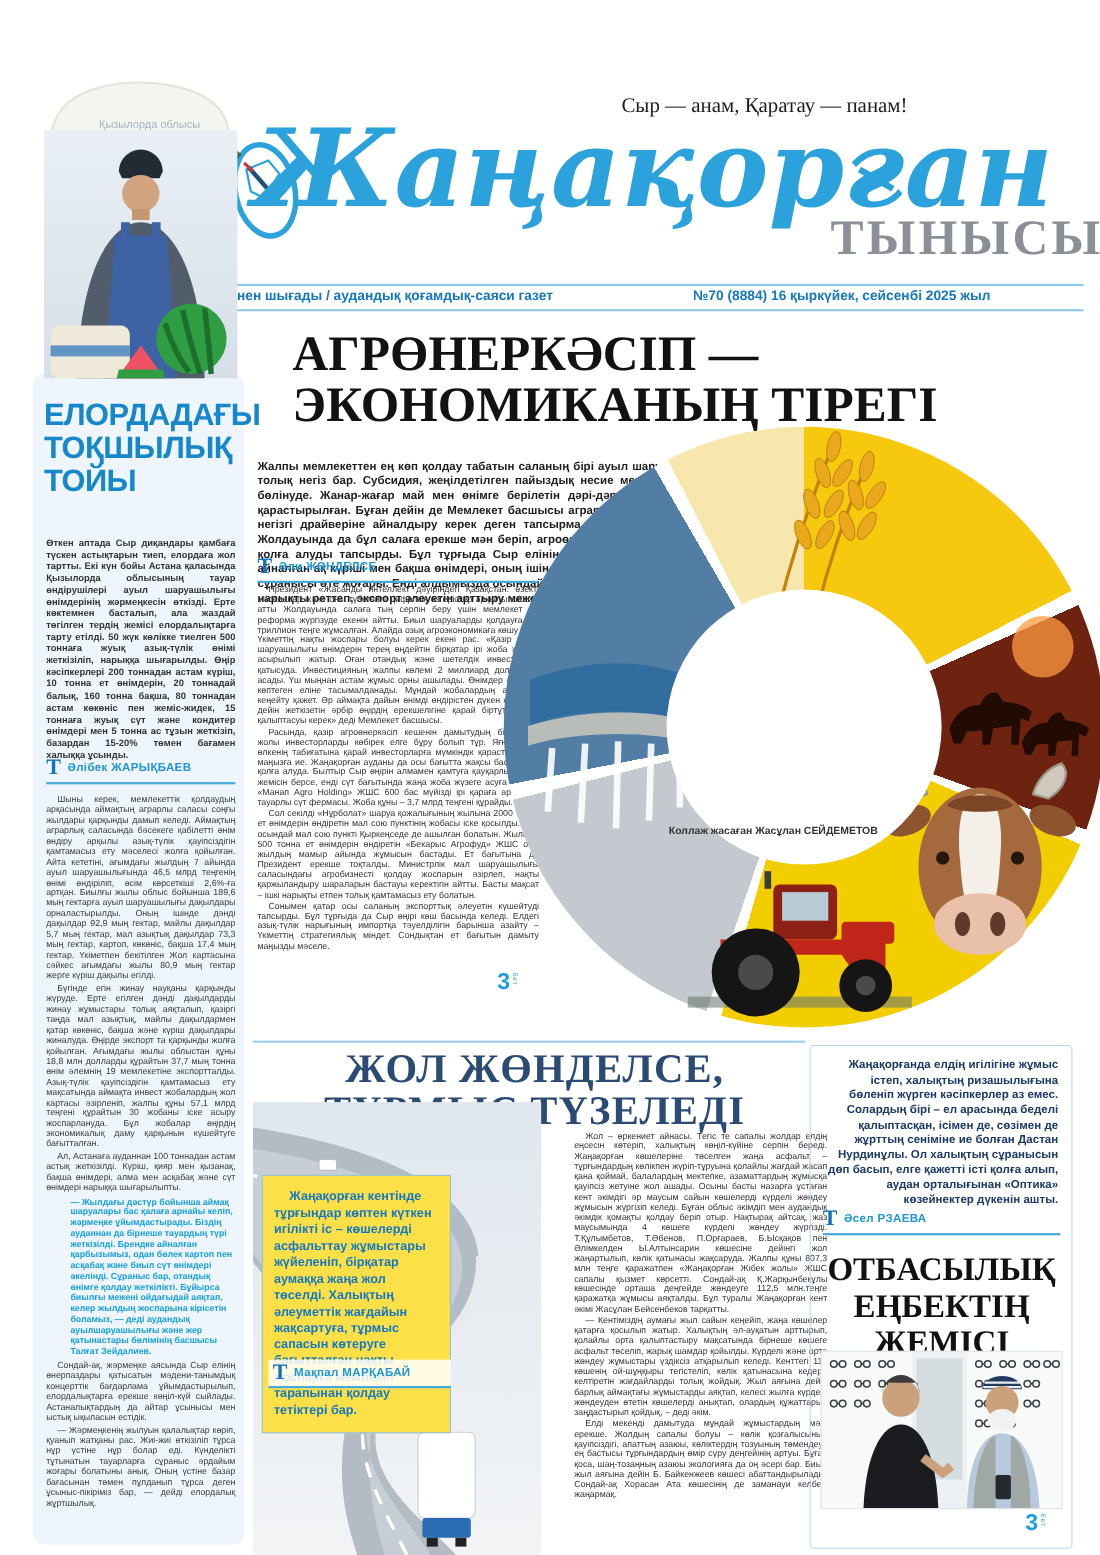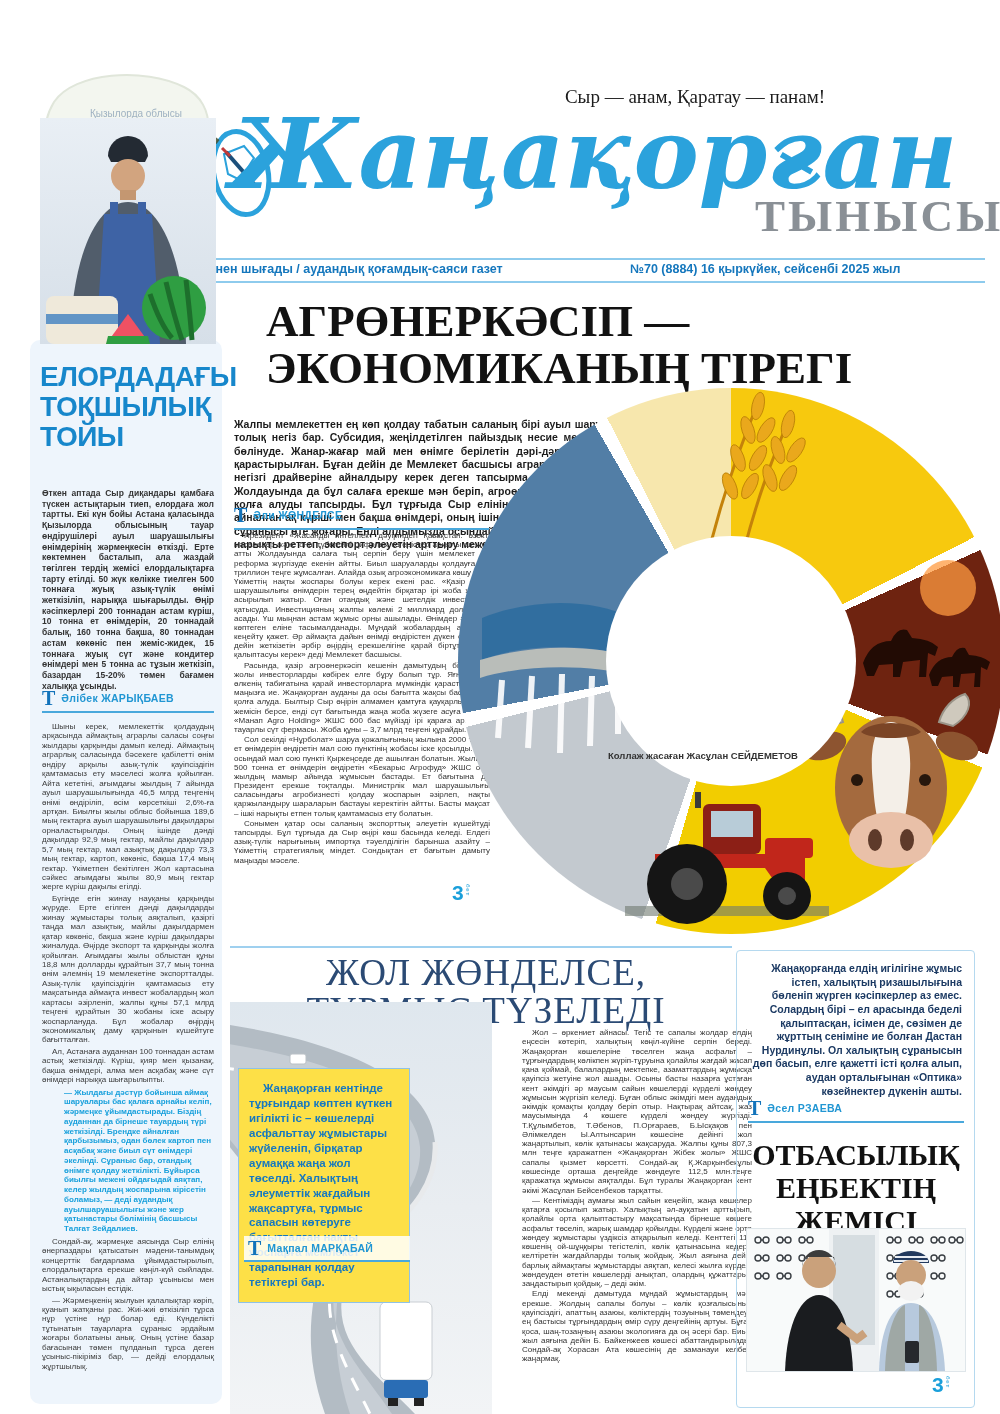--- a/index.html
+++ b/index.html
@@ -55,21 +55,21 @@
   .collage-caption{position:absolute;left:150px;top:362px;width:200px;font-size:9.5px;font-weight:bold;color:#333;}
 
   .page-badge{display:flex;align-items:flex-start;gap:1px;color:#1a9fda;}
   .page-badge .num{font-size:21px;font-weight:bold;line-height:1;}
   .page-badge .unit{font-size:6px;writing-mode:vertical-rl;letter-spacing:1px;margin-top:2px;}
 
   .divider{left:230px;top:946px;width:502px;height:2px;background:#9fd0ef;}
 
   
   .road-hl{left:240px;top:954px;width:492px;text-align:center;font-family:"Liberation Serif",serif;
-          font-weight:normal;font-size:37px;line-height:1.03;letter-spacing:1px;color:#2b4a74;}
+          font-weight:bold;font-size:37px;line-height:1.03;letter-spacing:1px;color:#2b4a74;}
   .road-photo{left:230px;top:1002px;width:262px;height:412px;overflow:hidden;background:#e4e9ee;}
   .road-box{left:238px;top:1068px;width:150px;padding:12px 10px;background:#fde047;
           border:1px solid #8fc2e6;font-size:11.5px;font-weight:bold;line-height:1.3;
           color:#1678c0;text-indent:14px;}
   .road-byline{left:244px;top:1236px;width:158px;background:rgba(255,255,255,.85);padding:2px 4px;}
   .road-body{left:502px;top:1028px;width:230px;font-size:8px;line-height:1.16;color:#333;text-align:justify;margin-left:20px;}
   .road-body p{margin:0 0 1px 0;text-indent:10px;}
 
   
   .fam-box{left:736px;top:950px;width:237px;height:456px;border:1px solid #b5d9ef;border-radius:4px;}

